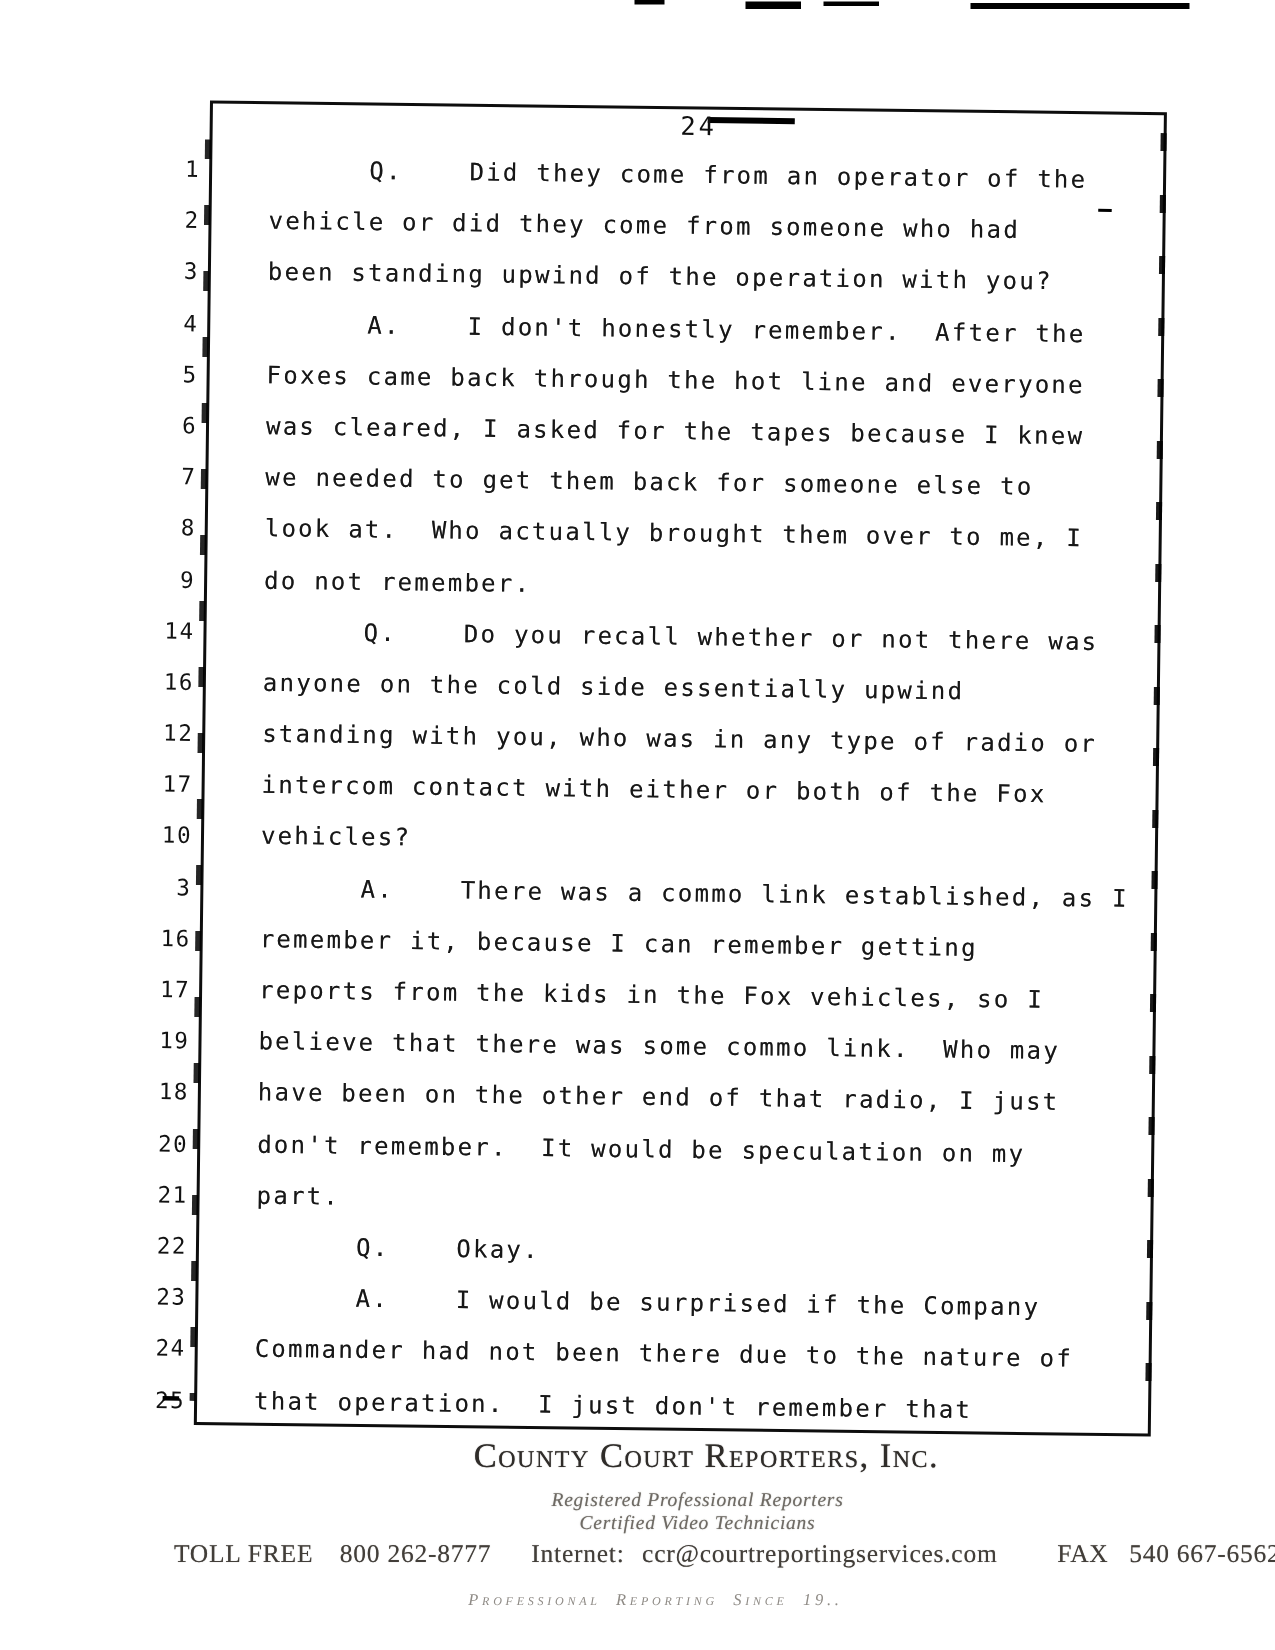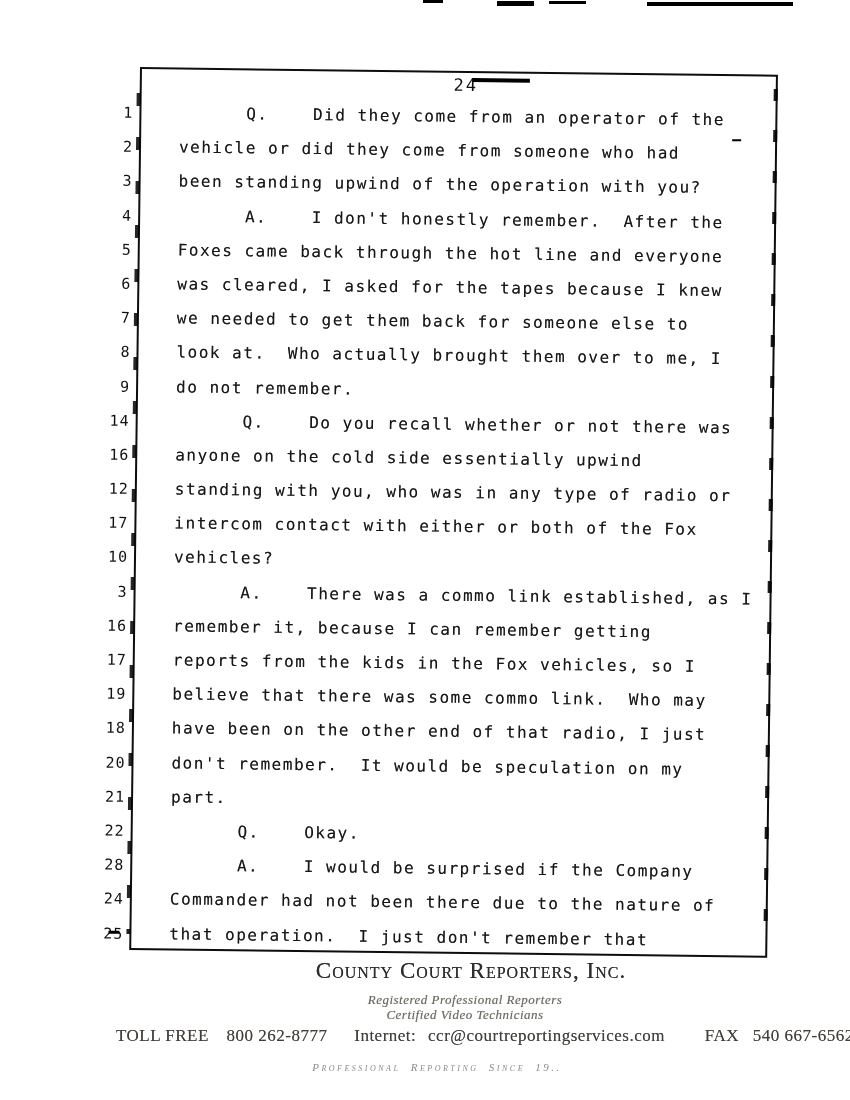--- a/index.html
+++ b/index.html
@@ -108,21 +108,21 @@
       <div class="lineno">17</div>
       <div class="lineno">10</div>
       <div class="lineno">3</div>
       <div class="lineno">16</div>
       <div class="lineno">17</div>
       <div class="lineno">19</div>
       <div class="lineno">18</div>
       <div class="lineno">20</div>
       <div class="lineno">21</div>
       <div class="lineno">22</div>
-      <div class="lineno">28</div>
+      <div class="lineno">23</div>
       <div class="lineno">24</div>
       <div class="lineno">25</div>
     </div>
   <div class="tlines">
       <div class="tline">      Q.    Did they come from an operator of the</div>
       <div class="tline">vehicle or did they come from someone who had</div>
       <div class="tline">been standing upwind of the operation with you?</div>
       <div class="tline">      A.    I don't honestly remember.  After the</div>
       <div class="tline">Foxes came back through the hot line and everyone</div>
       <div class="tline">was cleared, I asked for the tapes because I knew</div>

